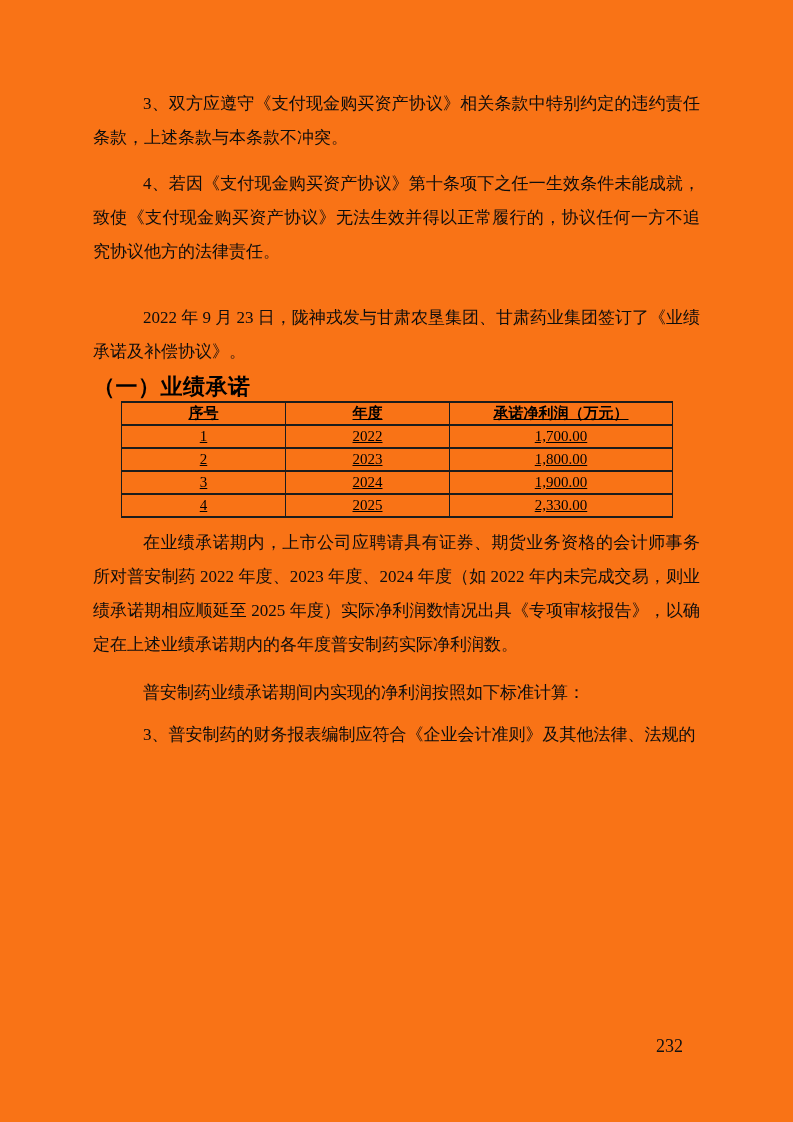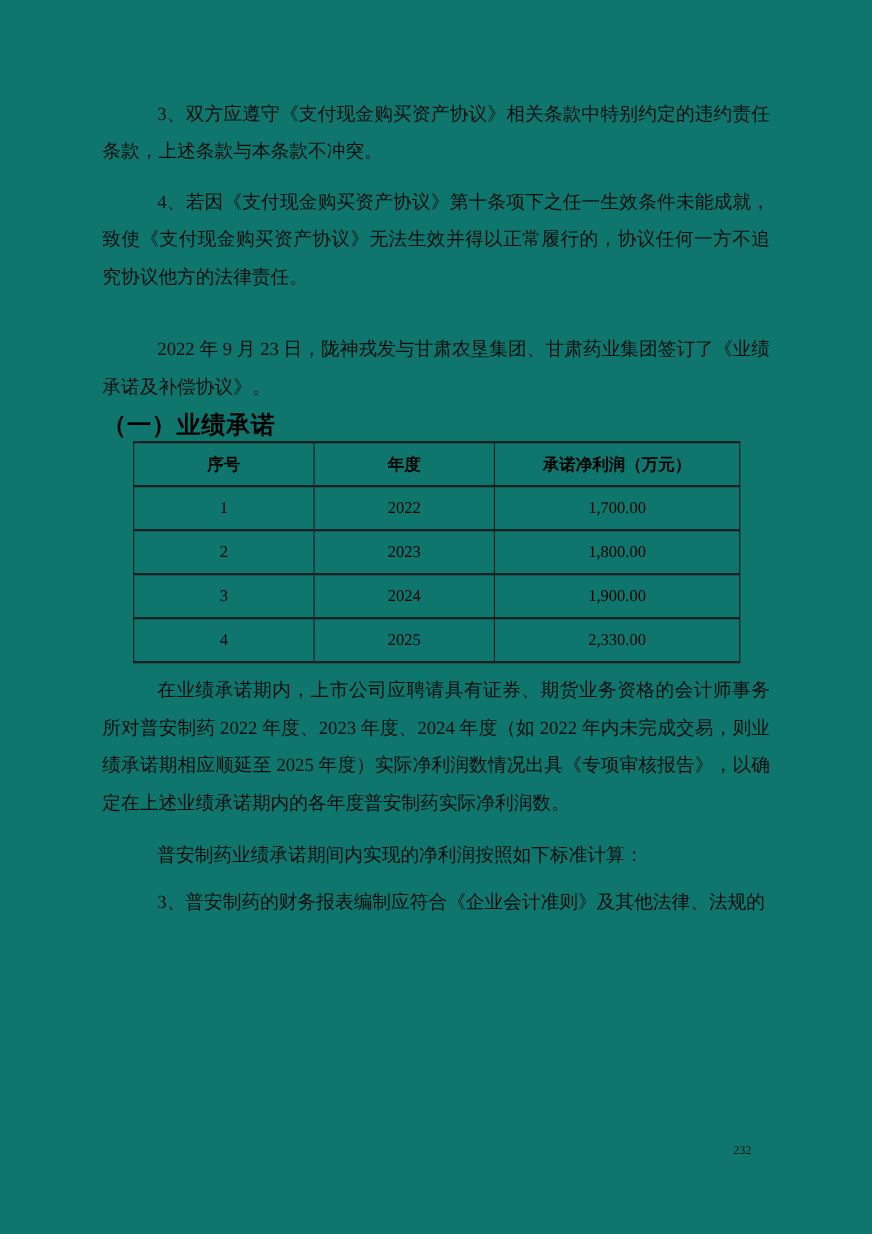--- a/index.html
+++ b/index.html
@@ -9,21 +9,21 @@
     height: 1122px;
     position: relative;
     color: #000000;
     overflow: hidden;
   }
   .page {
     position: absolute;
     left: 0; top: 0;
     width: 793px;
     height: 1122px;
-    background: #0f766e;
+    background: #f97316;
   }
   .content {
     position: absolute;
     left: 93px;
     top: 0;
     width: 607px;
     padding-top: 87px;
   }
   p.body-para {
     font-family: "Liberation Serif", "DejaVu Serif", serif;
@@ -62,43 +62,44 @@
     margin-left: 28px;
     margin-top: 0px;
     table-layout: fixed;
   }
   table.commitment-table th,
   table.commitment-table td {
     border-left: 1px solid #1c1c1c;
     border-right: 1px solid #1c1c1c;
     border-top: 2px solid #1c1c1c;
     border-bottom: 2px solid #1c1c1c;
-    height: 40px;
+    height: 23px;
     text-align: center;
     vertical-align: middle;
     padding: 0;
+    text-decoration: underline;
   }
   table.commitment-table th {
     font-family: "Liberation Sans", "DejaVu Sans", sans-serif;
     font-weight: bold;
     font-size: 15px;
   }
   table.commitment-table td {
     font-family: "Liberation Serif", "DejaVu Serif", serif;
     font-size: 15px;
   }
   .col-seq  { width: 164px; }
   .col-year { width: 164px; }
   .col-profit { width: 223px; }
   .page-footer {
     position: absolute;
     top: 1038px;
     right: 110px;
     font-family: "Liberation Serif", "DejaVu Serif", serif;
-    font-size: 11px;
+    font-size: 18px;
     line-height: 16px;
     color: #111111;
     text-align: left;
   }
 </style>
 </head>
 <body>
 
 <div class="page">
   <div class="content">

